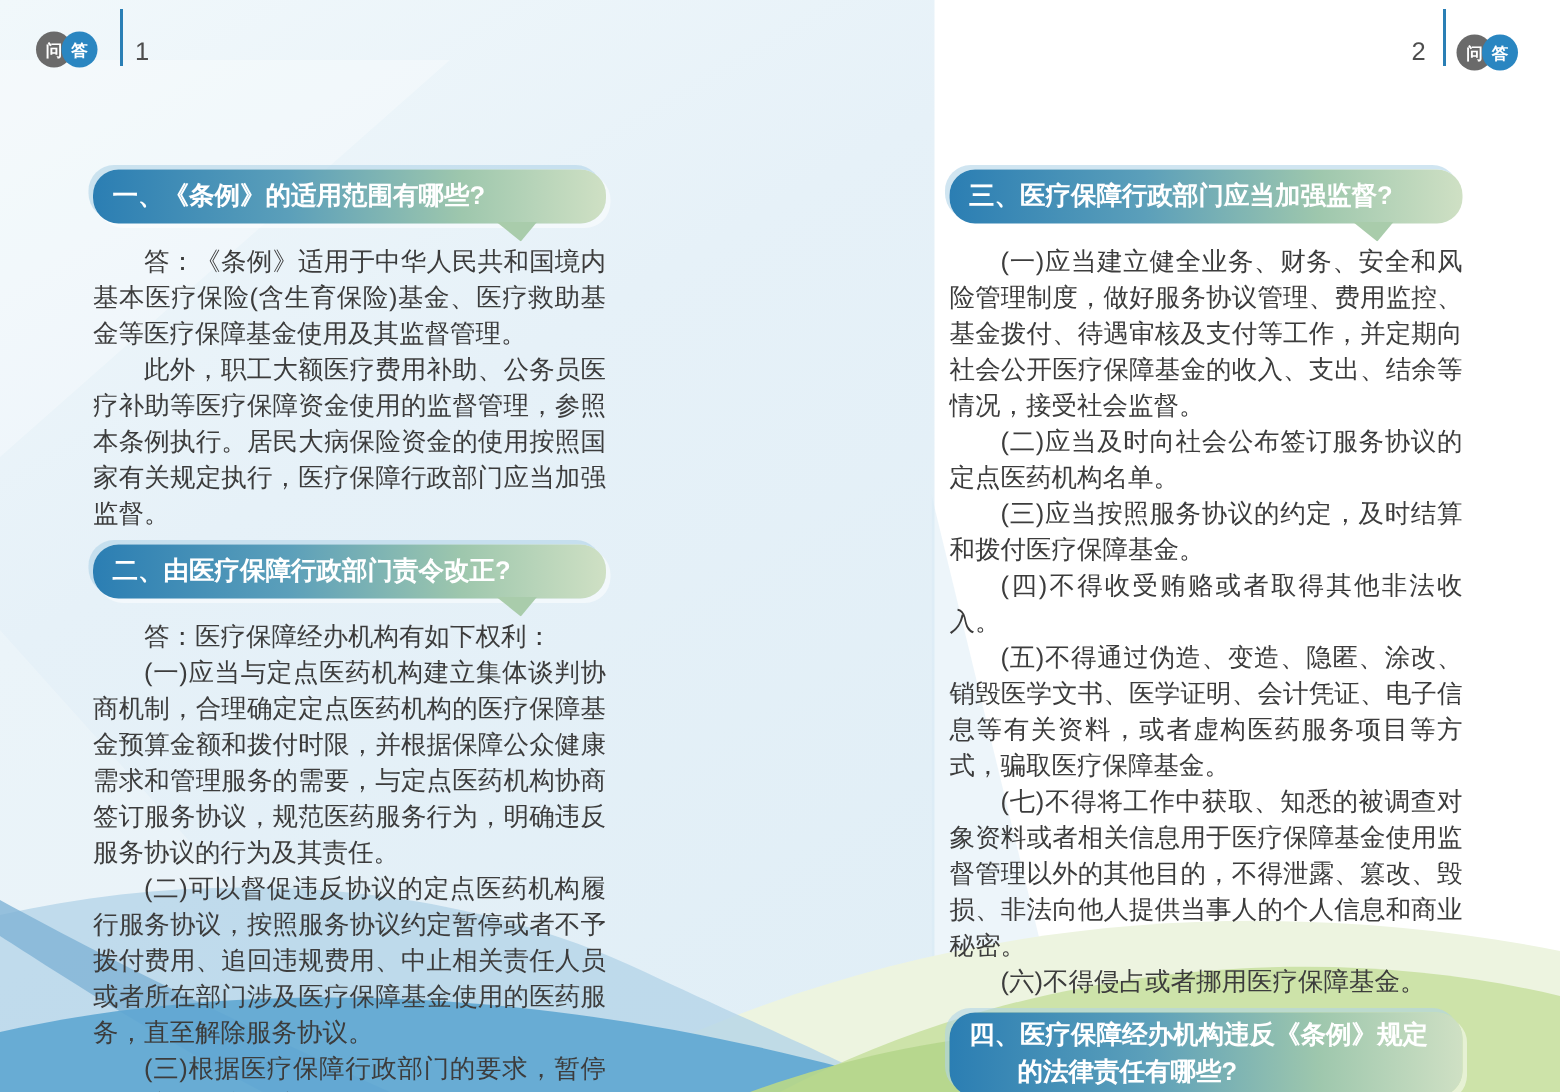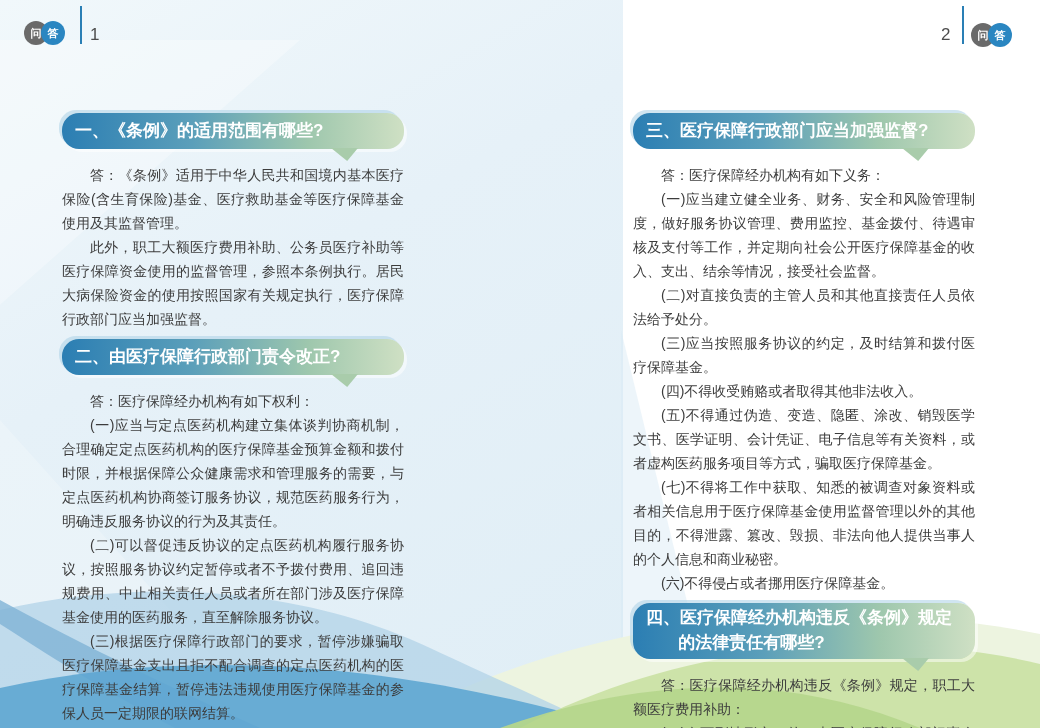--- a/index.html
+++ b/index.html
@@ -36,21 +36,21 @@
         background:linear-gradient(90deg,#2b7eb3 0%,#5b9fba 38%,#9ec7ad 72%,#cfe0c4 100%);
         box-shadow:-3px -3px 0 rgba(176,212,232,.6),3px 3px 0 rgba(255,255,255,.5);
         display:flex;align-items:center;padding:3px 13px;box-sizing:border-box;
         color:#ffffff;font-weight:bold;font-size:17px;line-height:1.45;}
   .qbar.tall{min-height:56px;}
   .qbar-text{display:block;padding-left:1.9em;text-indent:-1.9em;}
   .qbar-tail{position:absolute;right:46px;bottom:-12px;width:27px;height:13px;background:#a9ccab;
              clip-path:polygon(0 0,100% 0,60% 100%);}
   .section-text{margin:14px 0 8px 0;}
   .para{margin:0;text-indent:2em;text-align:justify;word-break:break-all;
-        font-size:14px;line-height:24px;color:#3c3c3c;}
+        font-size:17px;line-height:24px;color:#3c3c3c;}
 </style>
 </head>
 <body>
 
 <div class="canvas">
 
   <div class="bg-left"></div>
   <div class="tri tri1a"></div>
   <div class="tri tri1b"></div>
   <div class="tri tri2"></div>
@@ -102,23 +102,22 @@
       <p class="para">(三)根据医疗保障行政部门的要求，暂停涉嫌骗取医疗保障基金支出且拒不配合调查的定点医药机构的医疗保障基金结算，暂停违法违规使用医疗保障基金的参保人员一定期限的联网结算。</p>
     </div>
   </div>
 
   <div class="page-col" id="col2">
     <div class="qbar">
       <span class="qbar-text">三、医疗保障行政部门应当加强监督?</span>
       <span class="qbar-tail"></span>
     </div>
     <div class="section-text">
-      <p class="para">答：医疗保障经办机构有如下义务：</p>
       <p class="para">(一)应当建立健全业务、财务、安全和风险管理制度，做好服务协议管理、费用监控、基金拨付、待遇审核及支付等工作，并定期向社会公开医疗保障基金的收入、支出、结余等情况，接受社会监督。</p>
-      <p class="para">(二)对直接负责的主管人员和其他直接责任人员依法给予处分。</p>
+      <p class="para">(二)应当及时向社会公布签订服务协议的定点医药机构名单。</p>
       <p class="para">(三)应当按照服务协议的约定，及时结算和拨付医疗保障基金。</p>
       <p class="para">(四)不得收受贿赂或者取得其他非法收入。</p>
       <p class="para">(五)不得通过伪造、变造、隐匿、涂改、销毁医学文书、医学证明、会计凭证、电子信息等有关资料，或者虚构医药服务项目等方式，骗取医疗保障基金。</p>
       <p class="para">(七)不得将工作中获取、知悉的被调查对象资料或者相关信息用于医疗保障基金使用监督管理以外的其他目的，不得泄露、篡改、毁损、非法向他人提供当事人的个人信息和商业秘密。</p>
       <p class="para">(六)不得侵占或者挪用医疗保障基金。</p>
     </div>
     <div class="qbar tall">
       <span class="qbar-text">四、医疗保障经办机构违反《条例》规定的法律责任有哪些?</span>
       <span class="qbar-tail"></span>
     </div>

